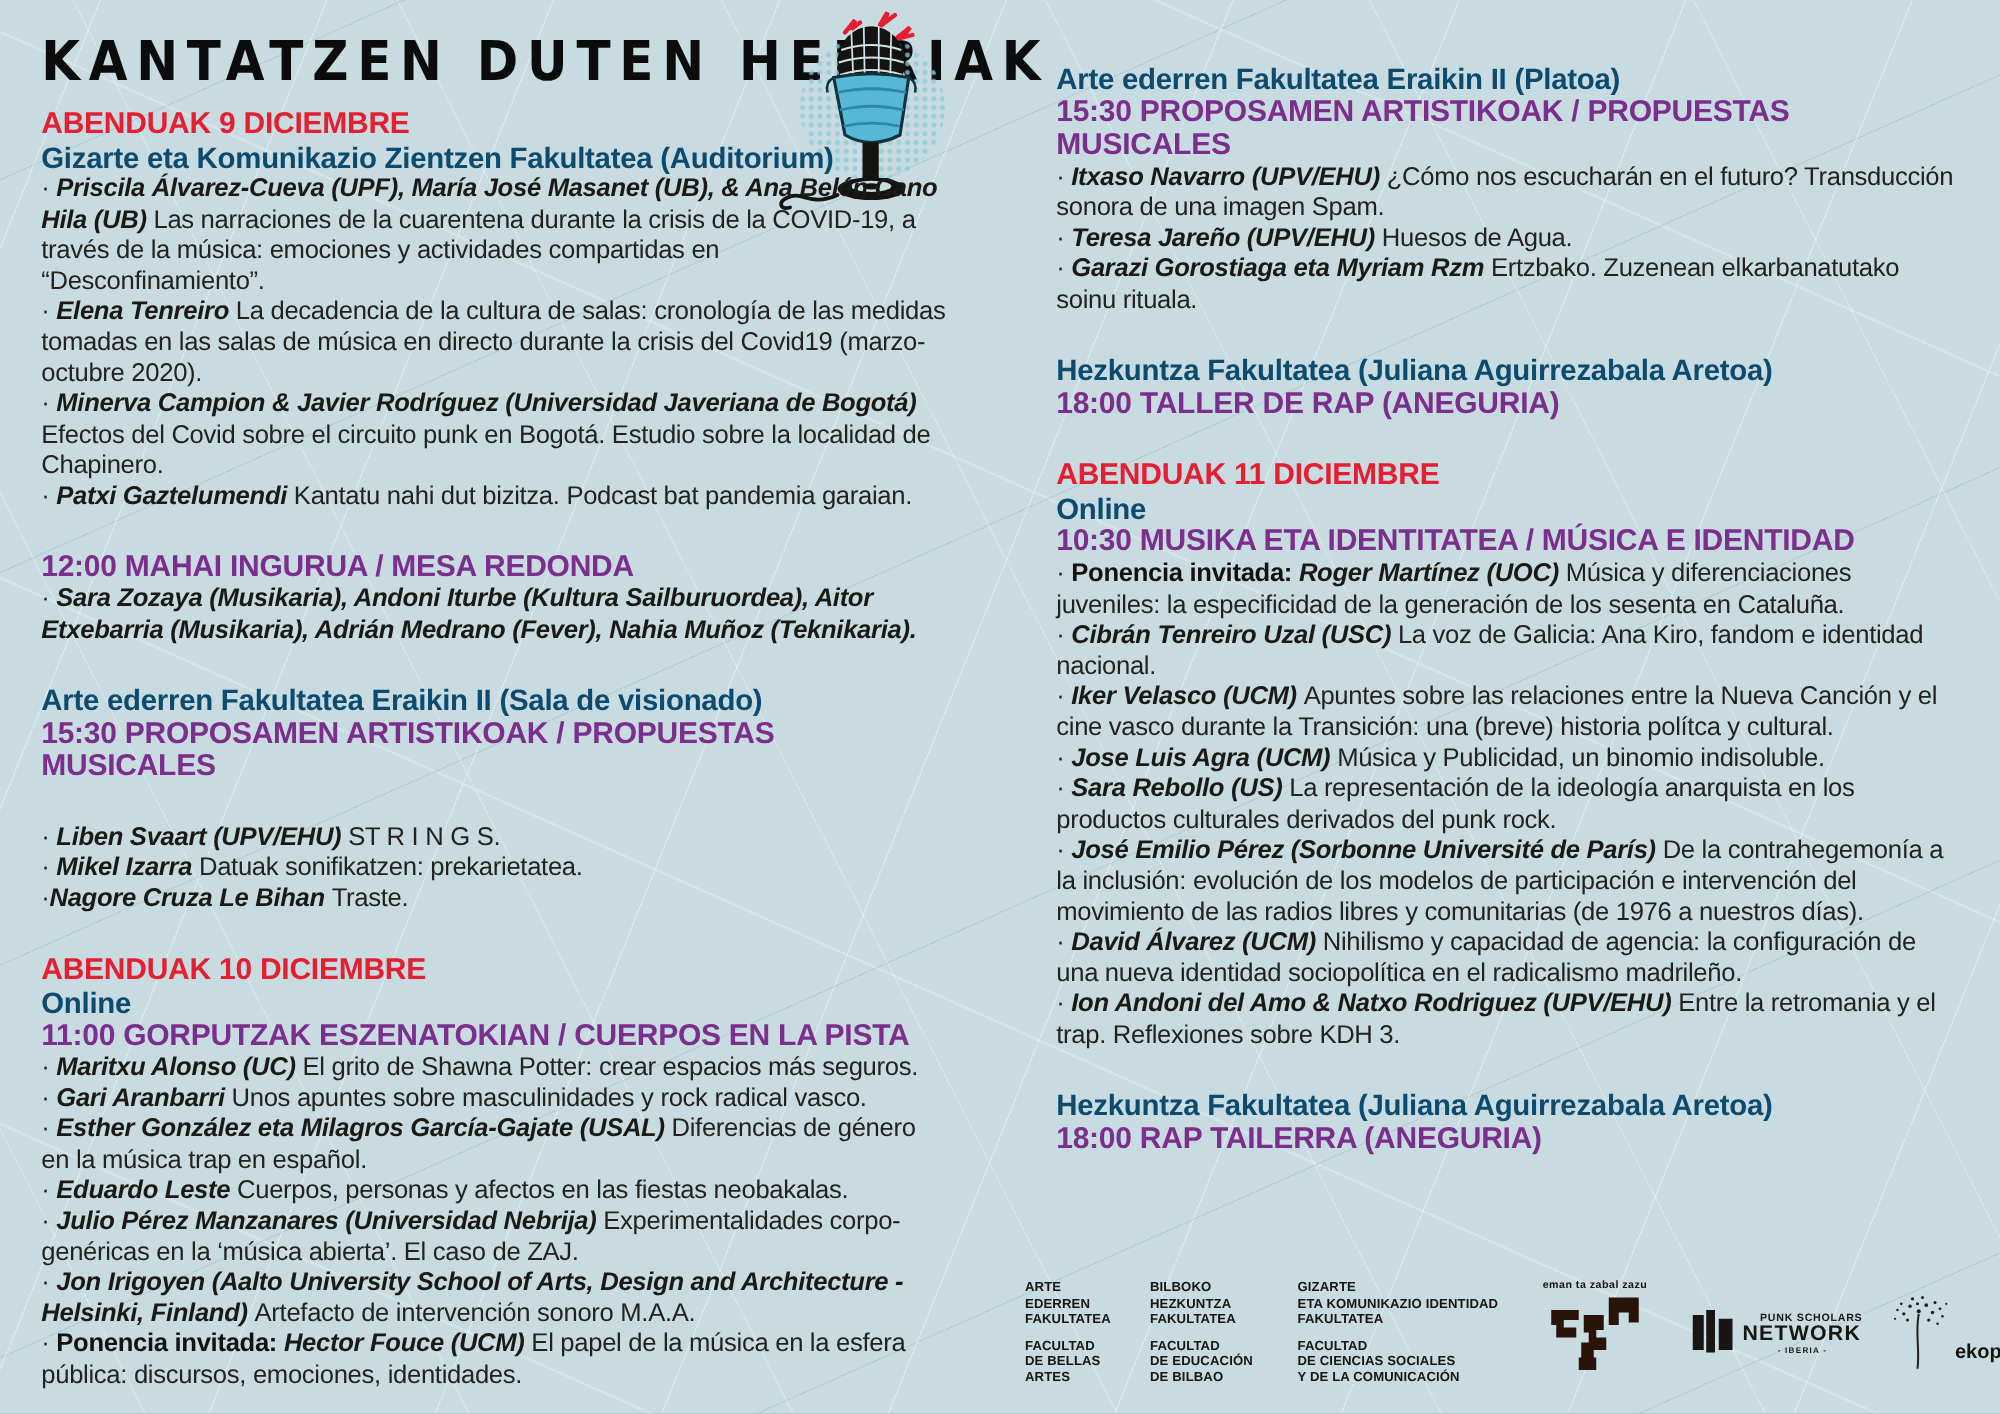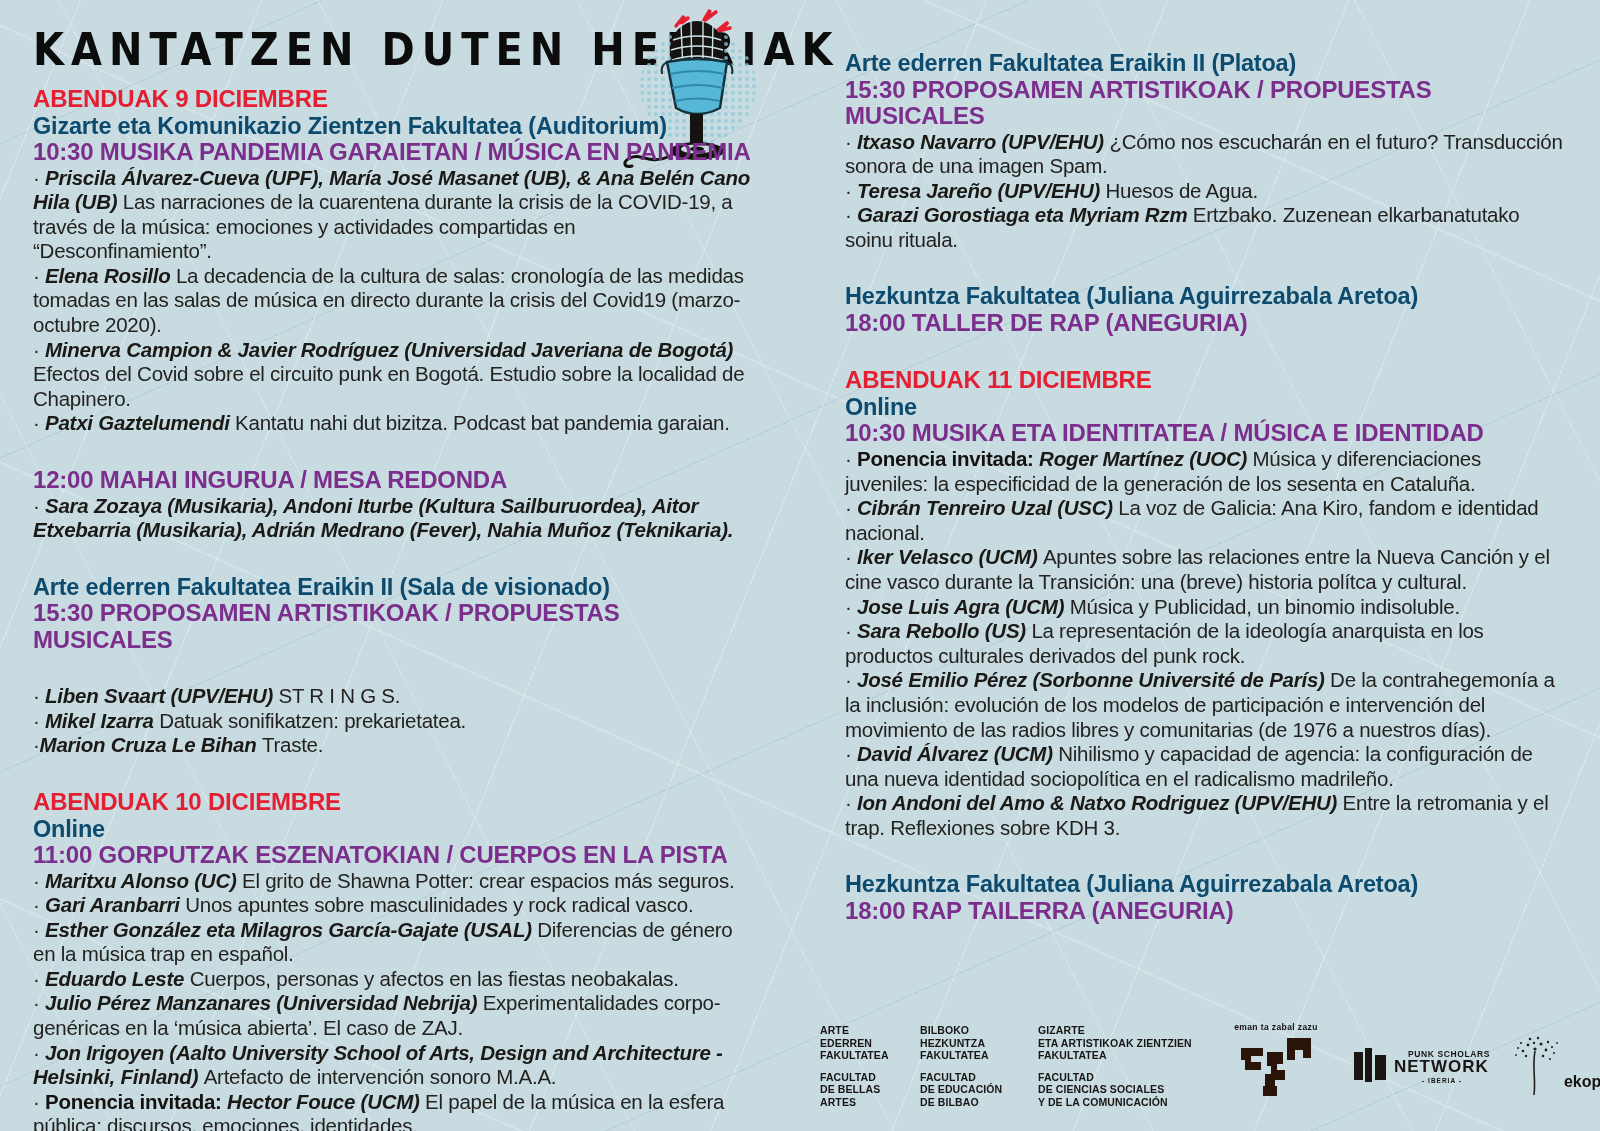--- a/index.html
+++ b/index.html
@@ -106,35 +106,34 @@
     <ellipse cx="79" cy="145" rx="27" ry="9" fill="#15130f"></ellipse>
     <ellipse cx="79" cy="143" rx="16" ry="4.5" fill="#c7dbe1"></ellipse>
     <ellipse cx="79" cy="143" rx="7" ry="2.5" fill="#15130f"></ellipse>
 
     <path d="M52 150 C 30 160, 24 146, 12 152 C 4 156, 6 162, 14 160" stroke="#15130f" stroke-width="3" fill="none" stroke-linecap="round"></path>
   </svg>
 
   <div class="col col-left" id="col-left">
       <div class="h date">ABENDUAK 9 DICIEMBRE</div>
       <div class="h venue">Gizarte eta Komunikazio Zientzen Fakultatea (Auditorium)</div>
-      <div class="h session">10:30 MUSIKA PANDEMIA GARAIETAN / MÚSICA EN PANDEMIA</div>
       <p class="entry"><span>· </span><span class="speaker">Priscila Álvarez-Cueva (UPF), María José Masanet (UB), &amp; Ana Belén Cano Hila (UB) </span><span>Las narraciones de la cuarentena durante la crisis de la COVID-19, a través de la música: emociones y actividades compartidas en “Desconfinamiento”.</span></p>
-      <p class="entry"><span>· </span><span class="speaker">Elena Rosillo </span><span>La decadencia de la cultura de salas: cronología de las medidas tomadas en las salas de música en directo durante la crisis del Covid19 (marzo-octubre 2020).</span></p>
+      <p class="entry"><span>· </span><span class="speaker">Elena Tenreiro </span><span>La decadencia de la cultura de salas: cronología de las medidas tomadas en las salas de música en directo durante la crisis del Covid19 (marzo-octubre 2020).</span></p>
       <p class="entry"><span>· </span><span class="speaker">Minerva Campion &amp; Javier Rodríguez (Universidad Javeriana de Bogotá) </span><span>Efectos del Covid sobre el circuito punk en Bogotá. Estudio sobre la localidad de Chapinero.</span></p>
       <p class="entry"><span>· </span><span class="speaker">Patxi Gaztelumendi </span><span>Kantatu nahi dut bizitza. Podcast bat pandemia garaian.</span></p>
       <div class="gap"></div>
       <div class="h session">12:00 MAHAI INGURUA / MESA REDONDA</div>
       <p class="entry"><span>·  </span><span class="speaker">Sara Zozaya (Musikaria), Andoni Iturbe (Kultura Sailburuordea), Aitor Etxebarria (Musikaria), Adrián Medrano (Fever), Nahia Muñoz (Teknikaria).</span></p>
       <div class="gap"></div>
       <div class="h venue">Arte ederren Fakultatea Eraikin II (Sala de visionado)</div>
       <div class="h session">15:30 PROPOSAMEN ARTISTIKOAK / PROPUESTAS MUSICALES</div>
       <div class="gap"></div>
       <p class="entry"><span>· </span><span class="speaker">Liben Svaart (UPV/EHU) </span><span>ST R I N G S.</span></p>
       <p class="entry"><span>· </span><span class="speaker">Mikel Izarra </span><span>Datuak sonifikatzen: prekarietatea.</span></p>
-      <p class="entry"><span>·</span><span class="speaker">Marion Cruza Le Bihan </span><span>Traste.</span></p>
+      <p class="entry"><span>·</span><span class="speaker">Nagore Cruza Le Bihan </span><span>Traste.</span></p>
       <div class="gap"></div>
       <div class="h date">ABENDUAK 10 DICIEMBRE</div>
       <div class="h venue">Online</div>
       <div class="h session">11:00 GORPUTZAK ESZENATOKIAN / CUERPOS EN LA PISTA</div>
       <p class="entry"><span>· </span><span class="speaker">Maritxu Alonso (UC) </span><span>El grito de Shawna Potter: crear espacios más seguros.</span></p>
       <p class="entry"><span>· </span><span class="speaker">Gari Aranbarri </span><span>Unos apuntes sobre masculinidades y rock radical vasco.</span></p>
       <p class="entry"><span>· </span><span class="speaker">Esther González eta Milagros García-Gajate (USAL) </span><span>Diferencias de género en la música trap en español.</span></p>
       <p class="entry"><span>· </span><span class="speaker">Eduardo Leste </span><span>Cuerpos, personas y afectos en las fiestas neobakalas.</span></p>
       <p class="entry"><span>· </span><span class="speaker">Julio Pérez Manzanares (Universidad Nebrija) </span><span>Experimentalidades corpo-genéricas en la ‘música abierta’. El caso de ZAJ.</span></p>
       <p class="entry"><span>· </span><span class="speaker">Jon Irigoyen (Aalto University School of Arts, Design and Architecture - Helsinki, Finland) </span><span>Artefacto de intervención sonoro M.A.A.</span></p>
@@ -172,21 +171,21 @@
 EDERREN
 FAKULTATEA</div><div class="es">FACULTAD
 DE BELLAS
 ARTES</div></div>
         <div class="fac-logo f2"><div class="eu">BILBOKO
 HEZKUNTZA
 FAKULTATEA</div><div class="es">FACULTAD
 DE EDUCACIÓN
 DE BILBAO</div></div>
         <div class="fac-logo f3"><div class="eu">GIZARTE
-ETA ARTISTIKOAK ZIENTZIEN
+ETA KOMUNIKAZIO IDENTIDAD
 FAKULTATEA</div><div class="es">FACULTAD
 DE CIENCIAS SOCIALES
 Y DE LA COMUNICACIÓN</div></div>
       </div>
 
     <div class="upv-logo">
       <div class="upv-motto">eman ta zabal zazu</div>
       <svg width="78" height="64" viewBox="0 0 78 64" aria-hidden="true">
         <g fill="#2a1409">
           <path d="M4 14 h22 v8 h-12 v6 h10 v8 h-16 v-10 h-4 z"></path>

